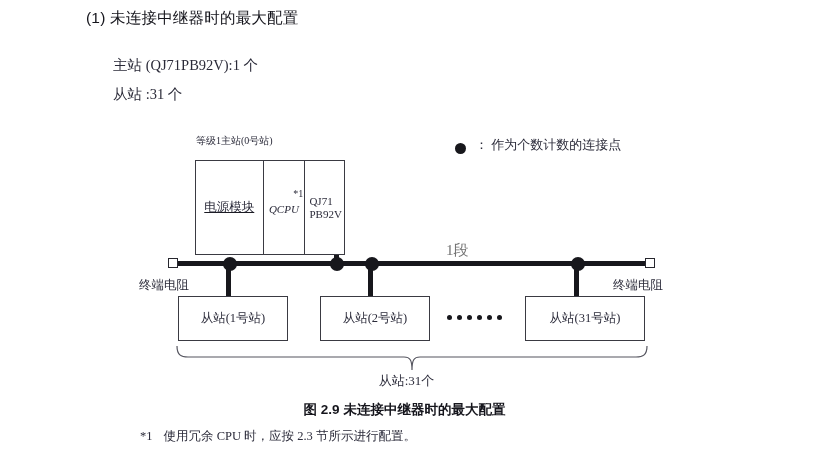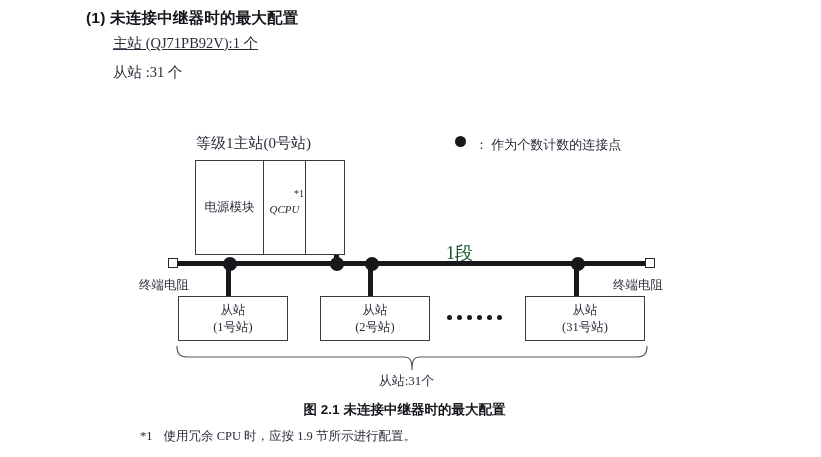--- a/index.html
+++ b/index.html
@@ -13,42 +13,42 @@
     position: relative;
     overflow: hidden;
     font-family: "Liberation Serif", "DejaVu Serif", serif;
     color: #1a1a22;
   }
 
   
   #heading-block { position: absolute; left: 86px; top: 8px; }
   #section-title {
     font-family: "Liberation Sans", "DejaVu Sans", sans-serif;
-    font-weight: bold;
+    font-weight: normal;
     font-size: 15.5px;
     color: #15151c;
     white-space: nowrap;
     letter-spacing: .2px;
   }
   .spec-line {
     font-size: 14.5px;
     color: #2a2a38;
     white-space: nowrap;
     margin-left: 27px;
   }
-  #spec-master { margin-top: 5px; text-decoration: underline; }
+  #spec-master { margin-top: 27px; }
   #spec-slave  { margin-top: 10px; }
 
   
   #legend {
     position: absolute;
     left: 455px;
     top: 136px;
     display: flex;
-    align-items: flex-start;
+    align-items: flex-end;
     white-space: nowrap;
   }
   #legend-dot {
     width: 11px; height: 11px;
     border-radius: 50%;
     background: #17171c;
     display: inline-block;
   }
   #legend-text {
     font-size: 13px;
@@ -60,21 +60,21 @@
   #diagram {
     position: absolute;
     left: 0; top: 0;
     width: 821px; height: 457px;
   }
 
   
   #master-label {
     position: absolute;
     left: 196px; top: 134px;
-    font-size: 15px;
+    font-size: 10px;
     color: #2b2b3a;
     white-space: nowrap;
   }
 
   
   #master-rack {
     position: absolute;
     left: 195px; top: 160px;
     width: 150px; height: 95px;
     box-sizing: border-box;
@@ -83,21 +83,21 @@
     display: flex;
   }
   .rack-cell {
     box-sizing: border-box;
     position: relative;
     display: flex;
     align-items: center;
     justify-content: center;
     height: 100%;
   }
-  #cell-power  { width: 68px; border-right: 1px solid #3a3a42; }
+  #cell-power  { width: 68px; border-right: 1px solid #3a3a42; text-decoration: underline; }
   #cell-qcpu   { width: 42px; border-right: 1px solid #3a3a42; }
   #cell-module { width: 39px; }
   #cell-power .cell-text {
     font-size: 12.5px;
     color: #2b2b3a;
     white-space: nowrap;
   }
   #cell-qcpu .cell-text {
     font-size: 11px;
     color: #2b2b3a;
@@ -165,22 +165,22 @@
     width: 14px; height: 14px;
     border-radius: 50%;
     background: #17171c;
     top: 257px;
   }
 
   
   #segment-label {
     position: absolute;
     left: 446px; top: 241px;
-    font-size: 18px;
-    color: #14532d;
+    font-size: 15px;
+    color: #737373;
     white-space: nowrap;
   }
 
   
   .slave-drop {
     position: absolute;
     width: 5px;
     background: #17171c;
     top: 265px;
     height: 31px;
@@ -188,21 +188,21 @@
 
   
   .slave-box {
     position: absolute;
     top: 296px;
     height: 45px;
     box-sizing: border-box;
     border: 1px solid #3a3a42;
     background: #ffffff;
     display: flex;
-    flex-direction: column;
+    flex-direction: row;
     align-items: center;
     justify-content: center;
   }
   .slave-line {
     font-size: 12.5px;
     color: #2b2b3a;
     line-height: 1.33;
     white-space: nowrap;
   }
 
@@ -278,20 +278,23 @@
 
   <div id="master-label">等级1主站(0号站)</div>
 
   <div id="master-rack">
     <div id="cell-power" class="rack-cell">
       <span class="cell-text">电源模块</span>
     </div>
     <div id="cell-qcpu" class="rack-cell">
       <span class="cell-text">QCPU</span>
       <span id="footnote-mark">*1</span>
+    </div>
+    <div id="cell-module" class="rack-cell">
+      <span class="cell-text"><span>QJ71</span><br><span>PB92V</span></span>
     </div>
   </div>
 
   <div id="master-drop"></div>
 
   <div id="bus-line"></div>
 
   <div id="segment-label">1段</div>
 
   <div id="terminator-left" class="terminator"></div>
@@ -335,17 +338,17 @@
 
   <div id="brace-wrap">
     <svg width="472" height="26" viewBox="0 0 472 26">
       <path d="M1,1 C1,10 5,12 12,12 L228,12 C234,12 236,15 236,25 C236,15 238,12 244,12 L460,12 C467,12 471,10 471,1" fill="none" stroke="#55555f" stroke-width="1.2"></path>
     </svg>
   </div>
   <div id="brace-label"><span>从站:31个</span></div>
 
 </div>
 
-<div id="figure-caption"><span>图 2.1 未连接中继器时的最大配置</span></div>
+<div id="figure-caption"><span>图 2.9 未连接中继器时的最大配置</span></div>
 
 <div id="footnote">
-  <span id="footnote-label">*1</span><span>使用冗余 CPU 时，应按 1.9 节所示进行配置。</span>
+  <span id="footnote-label">*1</span><span>使用冗余 CPU 时，应按 2.3 节所示进行配置。</span>
 </div>
 
 </body></html>

